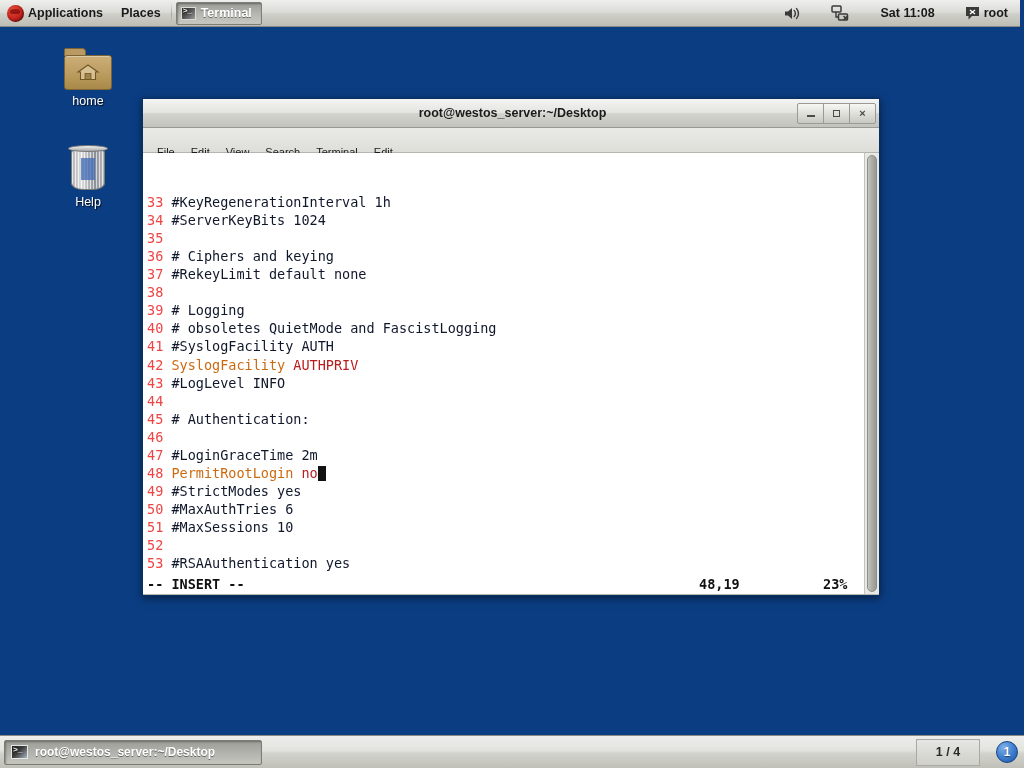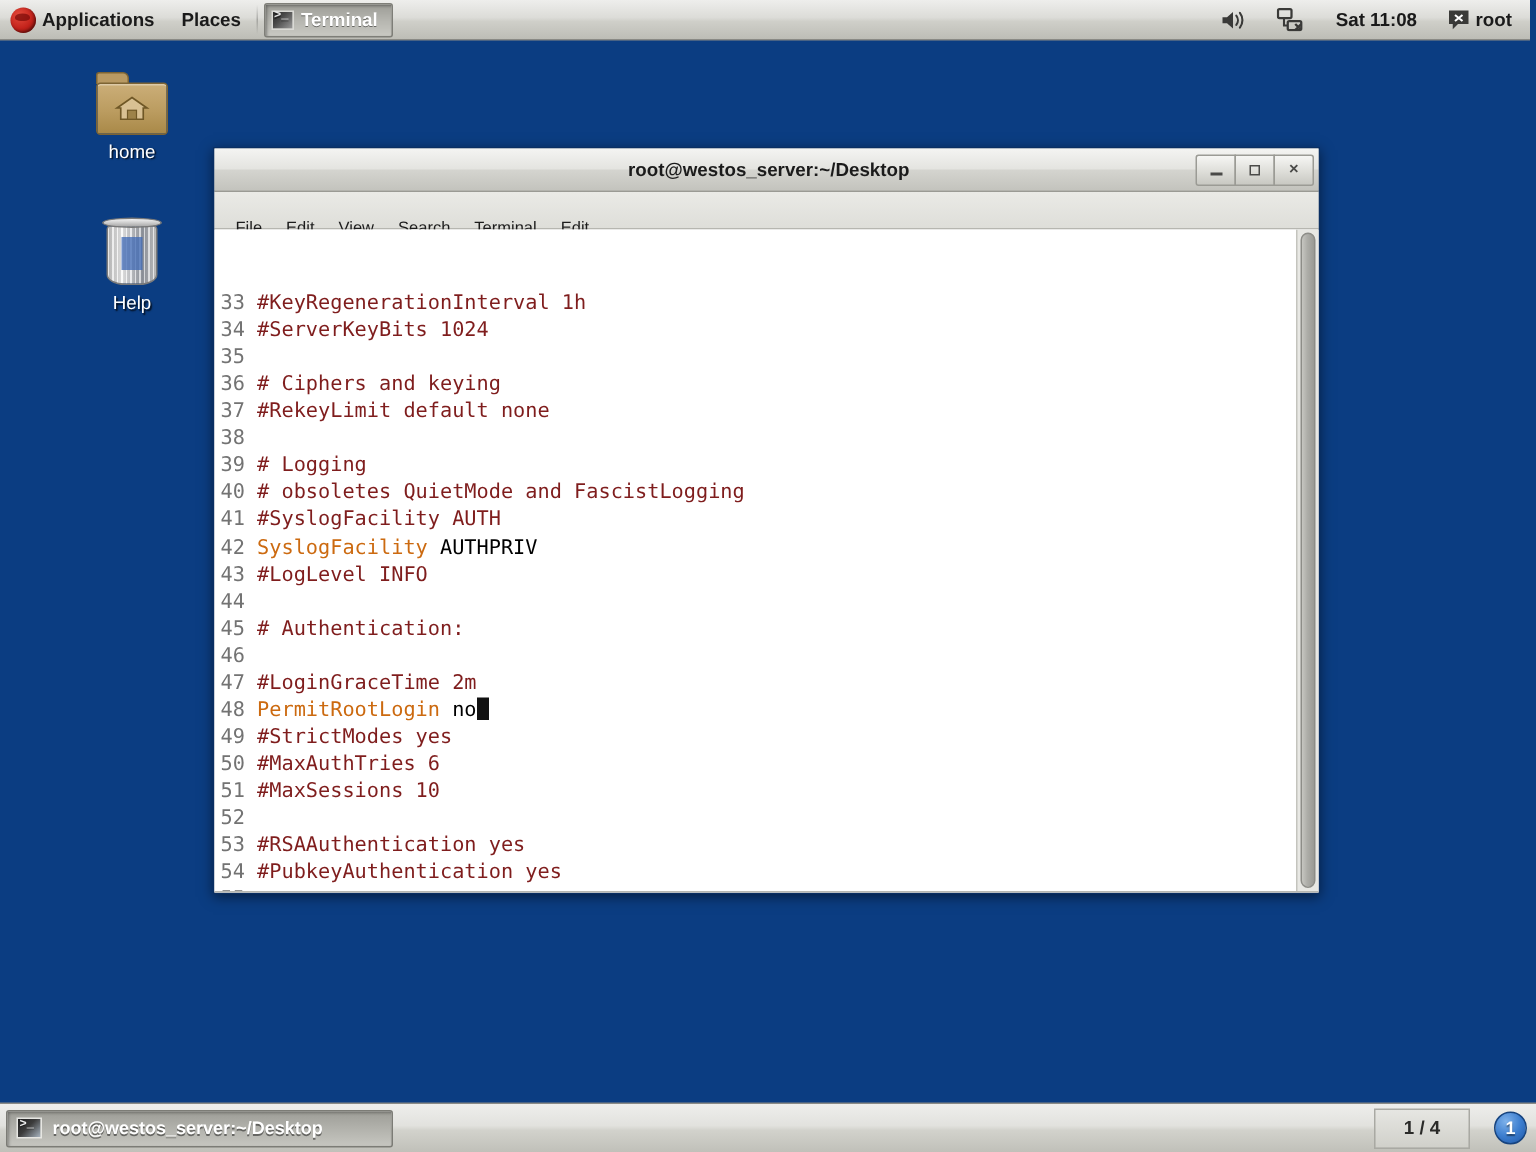--- a/index.html
+++ b/index.html
@@ -78,21 +78,21 @@
   }
   .term-mini-icon::before {
     content: ">_";
     position: absolute; left: 1px; top: -2px;
     font-family: "Liberation Mono", monospace;
     font-size: 8px; color: #e8e8e8;
     line-height: 10px;
   }
   #tray {
     margin-left: auto;
-    display: flex; align-items: center; gap: 8px;
+    display: flex; align-items: center; gap: 18px;
     padding-right: 6px;
   }
   .tray-item {
     display: flex; align-items: center;
     height: 27px; padding: 0 6px;
     color: #1a1a1a; font-weight: bold;
     cursor: default;
   }
   #volume-icon svg, #network-icon svg, #user-icon svg { display: block; }
   #clock-text { font-size: 12.5px; }
@@ -256,24 +256,24 @@
     background: #ffffff;
     font-family: "DejaVu Sans Mono", "Liberation Mono", monospace;
     font-size: 13.5px;
     line-height: 18.05px;
     padding: 4px 0 0 4px;
     overflow: hidden;
     position: relative;
     white-space: pre;
   }
   .vline { height: 18.05px; display: block; white-space: pre; }
-  .ln  { color: #737373; }
-  .cmt { color: #7f1d1d; }
+  .ln  { color: #ef4444; }
+  .cmt { color: #0f172a; }
   .kw  { color: #cc6a10; }
-  .val { color: #000000; }
+  .val { color: #b91c1c; }
   .cursor-block {
     display: inline-block;
     width: 8px; height: 15px;
     background: #111111;
     vertical-align: -3px;
   }
   #term-statusline {
     position: absolute;
     left: 0; bottom: 0;
     width: 100%; height: 19px;
@@ -469,20 +469,25 @@
     <div class="menu-item">Edit</div>
     <div class="menu-item">View</div>
     <div class="menu-item">Search</div>
     <div class="menu-item">Terminal</div>
     <div class="menu-item">Edit</div>
   </div>
 
   <div id="term-body">
     <div id="term-screen">
       <div id="editor-lines"><div class="vline"><span class="ln">33 </span><span class="cmt">#KeyRegenerationInterval 1h</span></div><div class="vline"><span class="ln">34 </span><span class="cmt">#ServerKeyBits 1024</span></div><div class="vline"><span class="ln">35 </span></div><div class="vline"><span class="ln">36 </span><span class="cmt"># Ciphers and keying</span></div><div class="vline"><span class="ln">37 </span><span class="cmt">#RekeyLimit default none</span></div><div class="vline"><span class="ln">38 </span></div><div class="vline"><span class="ln">39 </span><span class="cmt"># Logging</span></div><div class="vline"><span class="ln">40 </span><span class="cmt"># obsoletes QuietMode and FascistLogging</span></div><div class="vline"><span class="ln">41 </span><span class="cmt">#SyslogFacility AUTH</span></div><div class="vline"><span class="ln">42 </span><span class="kw">SyslogFacility </span><span class="val">AUTHPRIV</span></div><div class="vline"><span class="ln">43 </span><span class="cmt">#LogLevel INFO</span></div><div class="vline"><span class="ln">44 </span></div><div class="vline"><span class="ln">45 </span><span class="cmt"># Authentication:</span></div><div class="vline"><span class="ln">46 </span></div><div class="vline"><span class="ln">47 </span><span class="cmt">#LoginGraceTime 2m</span></div><div class="vline"><span class="ln">48 </span><span class="kw">PermitRootLogin </span><span class="val">no</span><span class="cursor-block"></span></div><div class="vline"><span class="ln">49 </span><span class="cmt">#StrictModes yes</span></div><div class="vline"><span class="ln">50 </span><span class="cmt">#MaxAuthTries 6</span></div><div class="vline"><span class="ln">51 </span><span class="cmt">#MaxSessions 10</span></div><div class="vline"><span class="ln">52 </span></div><div class="vline"><span class="ln">53 </span><span class="cmt">#RSAAuthentication yes</span></div><div class="vline"><span class="ln">54 </span><span class="cmt">#PubkeyAuthentication yes</span></div><div class="vline"><span class="ln">55 </span></div></div>
+      <div id="term-statusline">
+        <span id="status-mode">-- INSERT --</span>
+        <span id="status-pos">48,19</span>
+        <span id="status-pct">23%</span>
+      </div>
     </div>
     <div id="term-scrollbar">
       <div id="term-scroll-thumb"></div>
     </div>
   </div>
 </div>
 
 <div id="bottom-panel">
   <div id="taskbar-items">
     <div id="task-button">

